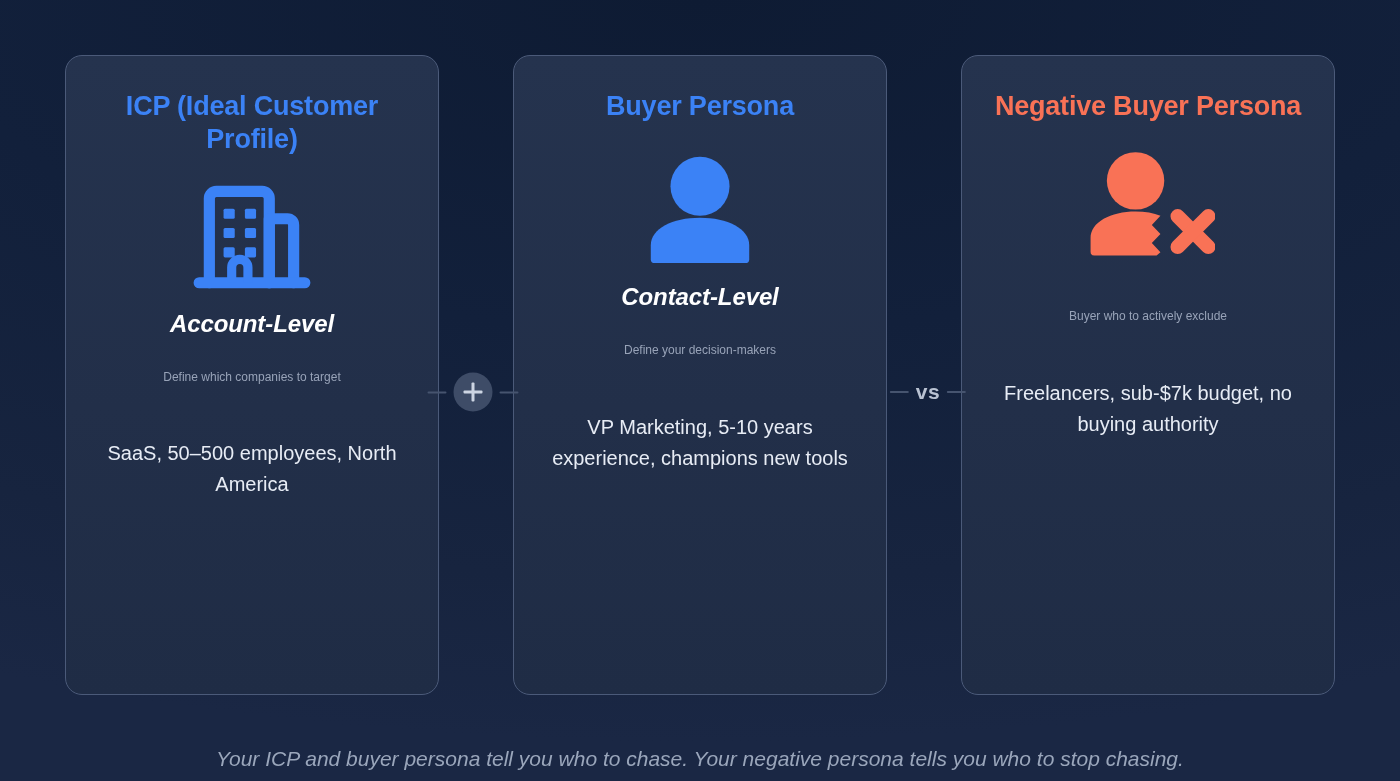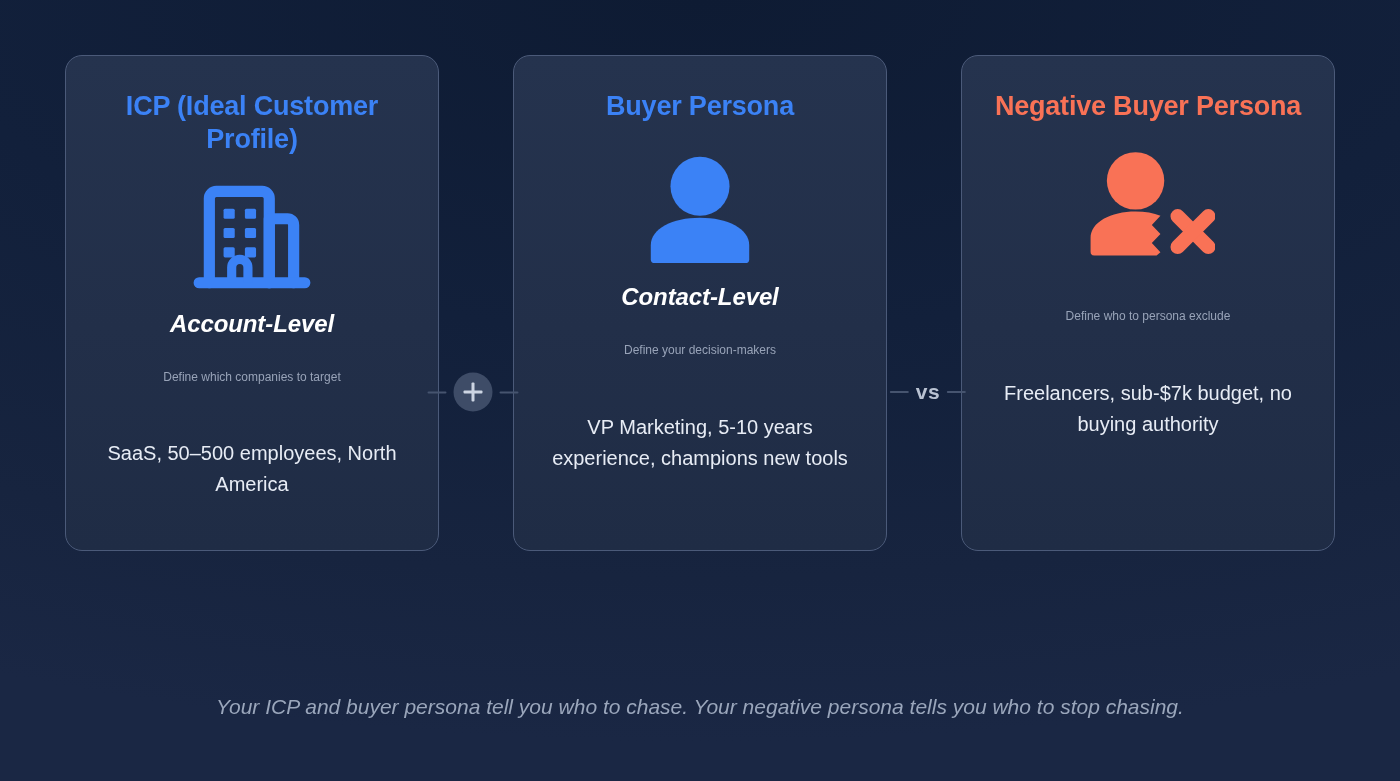--- a/index.html
+++ b/index.html
@@ -40,21 +40,21 @@
     display:flex;
     align-items:flex-start;
     justify-content:center;
     gap:74px;
     padding:55px 62px 0 62px;
   }
 
   .card {
     position:relative;
     width:374px;
-    height:496px;
+    height:640px;
     border:1px solid #4b5a79;
     border-radius:17px;
     background:linear-gradient(180deg, #25334e 0%, #222f49 55%, #1f2c45 100%);
     display:flex;
     flex-direction:column;
     align-items:center;
     padding:34px 26px 28px 26px;
   }
 
   .card-title {
@@ -146,22 +146,23 @@
     font-size:21px;
     font-weight:bold;
     color:#b9c2d2;
     letter-spacing:0.5px;
   }
 
   .footer {
     flex:0 0 auto;
     height:86px;
     display:flex;
-    align-items:flex-start;
-    justify-content:center;
+    align-items:flex-end;
+    justify-content:center;
+    padding-bottom:10px;
   }
   .footer-text {
     font-size:21px;
     font-style:italic;
     color:#9aa6bb;
     text-align:center;
   }
 </style>
 </head>
 <body>
@@ -223,21 +224,21 @@
             <circle cx="57" cy="44" r="30" fill="#f97256"></circle>
             <path d="M10 118 v-14 c0-17 21-28 47-28 c10 0 19 1.6 26 4.4
                      l-9 9.6 l9 9.5 l-9 9.5 l9 9.5 l-4 3.5 H14 a4 4 0 0 1-4-4 z" fill="#f97256"></path>
             <g stroke="#f97256" stroke-width="15" stroke-linecap="round">
               <path d="M101 81 L133 113"></path>
               <path d="M133 81 L101 113"></path>
             </g>
           </svg>
         </span>
       </div>
-      <div class="definition">Define who to persona exclude</div>
+      <div class="definition">Buyer who to actively exclude</div>
       <div class="example">Freelancers, sub-$7k budget, no buying authority</div>
     </div>
 
     <div class="connector conn-plus">
       <div class="conn-line"></div>
       <div class="plus-badge"></div>
       <div class="conn-line"></div>
     </div>
 
     <div class="connector conn-vs">

